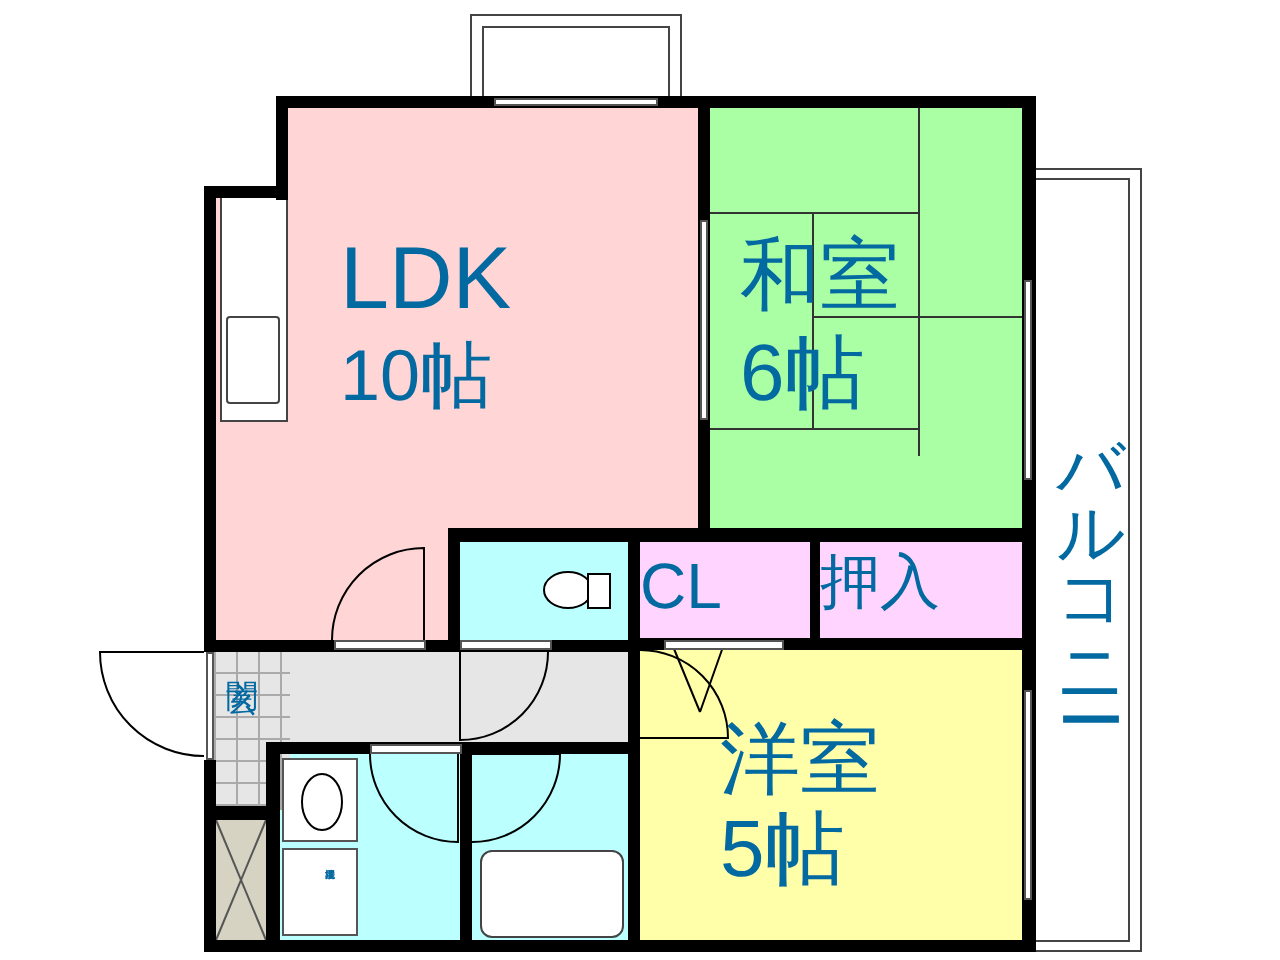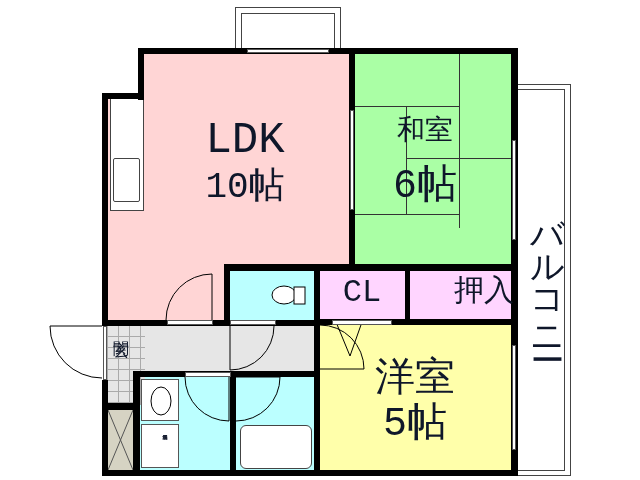--- a/index.html
+++ b/index.html
@@ -1,20 +1,20 @@
 <!DOCTYPE html>
 <html><head>
 <meta charset="utf-8">
 <style>
   html,body{margin:0;padding:0;background:#fff;}
   body{width:640px;height:480px;position:relative;overflow:hidden;font-family:"DejaVu Sans","Liberation Sans",sans-serif;}
   .abs{position:absolute;box-sizing:border-box;}
   .wall{position:absolute;background:#000;}
   .room{position:absolute;}
-  .lbl{position:absolute;color:#0f172a;text-align:center;line-height:1;font-family:Liberation Mono, monospace;}
+  .lbl{position:absolute;color:#0369a1;line-height:1;font-family:Liberation Sans, sans-serif;}
   .thin{position:absolute;background:#333;}
   .win{position:absolute;background:#fff;border:1px solid #555;box-sizing:border-box;}
   svg{position:absolute;overflow:visible;}
 </style>
 </head>
 <body>
 
 <div class="abs" style="left:235px;top:7px;width:106px;height:45px;border:1px solid #444;border-bottom:none;"></div>
 <div class="abs" style="left:241px;top:13px;width:94px;height:39px;border:1px solid #444;border-bottom:none;"></div>
 
@@ -114,18 +114,18 @@
     <ellipse cx="11" cy="16" rx="10" ry="14" fill="#fff" stroke="#000"></ellipse>
   </svg>
 
 <div class="abs" style="left:141px;top:424px;width:38px;height:44px;background:#fff;border:1px solid #555;"></div>
 <div class="lbl" style="left:152px;top:430px;width:14px;font-size:5px;writing-mode:vertical-rl;">洗濯機置場</div>
 
 <div class="abs" style="left:240px;top:425px;width:72px;height:44px;background:#fff;border:1px solid #444;border-radius:6px;"></div>
 
 <div class="lbl" style="left:170px;top:118px;width:150px;font-size:44px;">LDK</div>
 <div class="lbl" style="left:170px;top:170px;width:150px;font-size:36px;">10帖</div>
-<div class="lbl" style="left:370px;top:118px;width:110px;font-size:28px;">和室</div>
+<div class="lbl" style="left:370px;top:118px;width:110px;font-size:40px;">和室</div>
 <div class="lbl" style="left:370px;top:167px;width:110px;font-size:40px;">6帖</div>
 <div class="lbl" style="left:320px;top:277px;width:84px;font-size:32px;">CL</div>
-<div class="lbl" style="left:434px;top:277px;width:100px;font-size:30px;">押入</div>
+<div class="lbl" style="left:410px;top:277px;width:100px;font-size:30px;">押入</div>
 <div class="lbl" style="left:360px;top:360px;width:110px;font-size:40px;">洋室</div>
 <div class="lbl" style="left:360px;top:405px;width:110px;font-size:40px;">5帖</div>
 
 </body></html>

